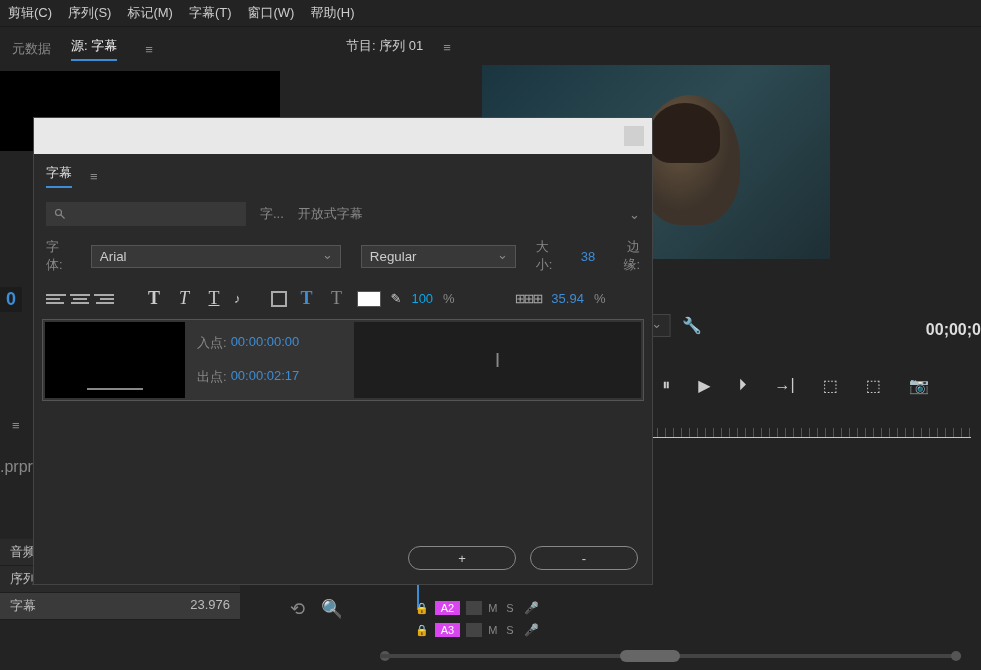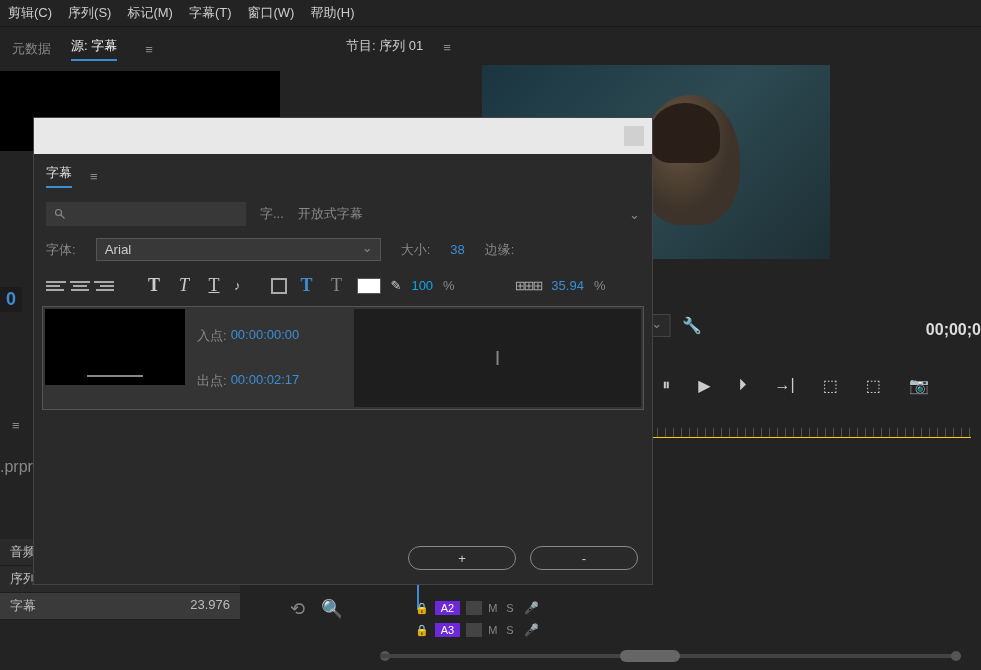--- a/index.html
+++ b/index.html
@@ -41,21 +41,21 @@
 .sub-header .title { color: #ddd; border-bottom: 2px solid #3d8dd6; padding-bottom: 4px; }
 
 .sub-search-row { display: flex; align-items: center; padding: 4px 12px; gap: 14px; }
 .search-box { background: #383838; width: 200px; height: 24px; display: flex; align-items: center; padding: 0 8px; }
 .search-box svg { width: 12px; height: 12px; }
 .sub-type-label { color: #888; }
 .sub-type-val { color: #888; }
 
 .font-row { display: flex; align-items: center; padding: 8px 12px; gap: 20px; }
 .font-label { color: #888; }
-.font-select { background: #383838; border: 1px solid #555; color: #ccc; padding: 3px 8px; width: 285px; }
+.font-select { background: #383838; border: 1px solid #555; color: #ccc; padding: 3px 8px; width: 250px; }
 .weight-select { background: #383838; border: 1px solid #555; color: #ccc; padding: 3px 8px; width: 155px; }
 .size-label { color: #888; }
 .size-val { color: #3d8dd6; }
 .edge-label { color: #888; text-align: right; }
 
 .style-row { display: flex; align-items: center; padding: 6px 12px; gap: 10px; }
 .align-group { display: flex; gap: 4px; }
 .align-btn { width: 20px; height: 20px; display: flex; flex-direction: column; justify-content: center; gap: 2px; cursor: pointer; }
 .align-btn .line { height: 2px; background: #aaa; }
 .t-btn { font-family: serif; font-size: 18px; color: #ccc; cursor: pointer; width: 20px; text-align: center; }
@@ -65,21 +65,21 @@
 .note-btn { color: #ccc; cursor: pointer; }
 .box-btn { width: 16px; height: 16px; border: 2px solid #aaa; cursor: pointer; }
 .blue-t { color: #3d8dd6; font-weight: bold; }
 .fill-swatch { width: 24px; height: 16px; background: #fff; border: 1px solid #555; cursor: pointer; }
 .eyedrop { color: #ccc; cursor: pointer; }
 .opacity-val { color: #0ea5e9; }
 .pct { color: #888; }
 .grid-icon { color: #aaa; letter-spacing: -2px; }
 .pos-val { color: #3d8dd6; }
 
-.entry-row { display: flex; margin: 4px 8px; background: #343434; border: 1px solid #555; height: 104px; }
+.entry-row { display: flex; margin: 4px 8px; background: #343434; border: 1px solid #555; height: 82px; }
 .thumb { width: 140px; height: 76px; background: #000; margin: 2px; position: relative; }
 .thumb::after { content: ''; position: absolute; bottom: 8px; left: 30%; width: 40%; height: 2px; background: #888; }
 .inout { width: 165px; padding: 6px 10px; display: flex; flex-direction: column; justify-content: space-around; }
 .inout-line { display: flex; gap: 4px; }
 .io-label { color: #888; }
 .io-val { color: #3d8dd6; }
 .text-area { flex: 1; background: #1e1e1e; margin: 2px; display: flex; align-items: center; justify-content: center; }
 .cursor-i { color: #888; font-size: 20px; }
 
 .pm-buttons { position: absolute; bottom: 14px; right: 14px; display: flex; gap: 14px; }
@@ -95,21 +95,21 @@
 .bin-row.sel { background: #3a3a3a; }
 
 
 .timeline { position: absolute; right: 0; bottom: 0; width: 640px; height: 260px; background: #232323; }
 .tl-tools { position: absolute; left: 290px; bottom: 50px; display: flex; gap: 16px; color: #888; }
 .tl-tools .tool { font-size: 18px; cursor: pointer; }
 
 .track-header { position: absolute; left: 415px; bottom: 30px; display: flex; flex-direction: column; gap: 2px; }
 .track-row-h { display: flex; align-items: center; gap: 6px; height: 20px; }
 .lock { color: #888; font-size: 11px; }
-.track-label { background: #6d28d9; color: #fff; padding: 1px 6px; font-size: 11px; text-align: right; }
+.track-label { background: #d946ef; color: #fff; padding: 1px 6px; font-size: 11px; text-align: right; }
 .sync-btn { background: #444; width: 16px; height: 14px; }
 .ms-btn { color: #888; font-size: 11px; width: 12px; }
 .mic { color: #888; font-size: 12px; }
 
 .ruler { position: absolute; top: 50px; left: 20px; right: 10px; height: 30px; }
 .ruler-ticks { position: absolute; top: 18px; left: 20px; right: 10px; height: 10px; background: repeating-linear-gradient(90deg, #555 0, #555 1px, transparent 1px, transparent 8px); border-bottom: 1px solid #ffcc00; }
 .ruler-yellow { position: absolute; top: 28px; left: 20px; width: 290px; height: 3px; background: #ffcc00; }
 .tc-label { position: absolute; top: 0; color: #888; font-size: 11px; }
 .playhead { position: absolute; top: 20px; left: 76px; width: 2px; height: 180px; background: #3d8dd6; }
 .playhead::before { content: ''; position: absolute; top: -6px; left: -5px; width: 12px; height: 10px; background: #3d8dd6; }
@@ -199,20 +199,21 @@
         </svg>
     </div>
     <span class="sub-type-label">字...</span>
     <span class="sub-type-val">开放式字幕</span>
     <span style="margin-left:auto;color:#888">⌄</span>
   </div>
 
   <div class="font-row">
     <span class="font-label">字体:</span>
     <div class="sel-wrap"><select class="font-select"><option>Arial</option></select></div>
+    <div class="sel-wrap"><select class="weight-select"><option>Regular</option></select></div>
     <span class="size-label">大小:</span>
     <span class="size-val">38</span>
     <span class="edge-label">边缘:</span>
   </div>
 
   <div class="style-row">
     <div class="align-group">
       <div class="align-btn">
           <div class="line" style="width:100%"></div>
           <div class="line" style="width:70%"></div>

